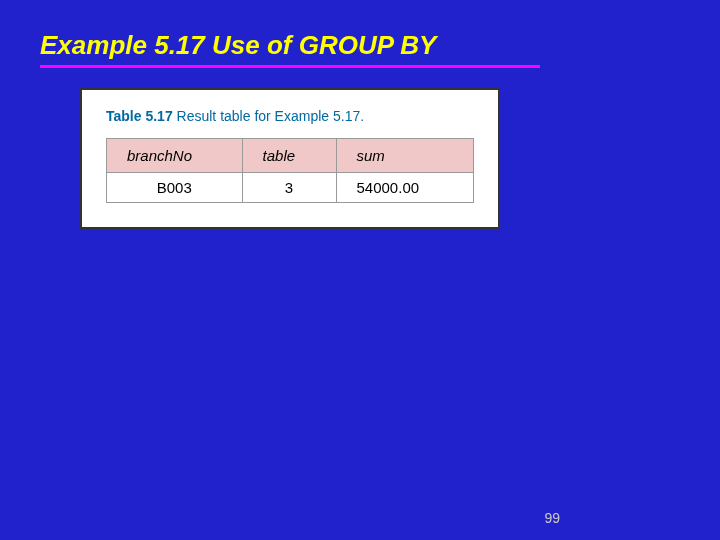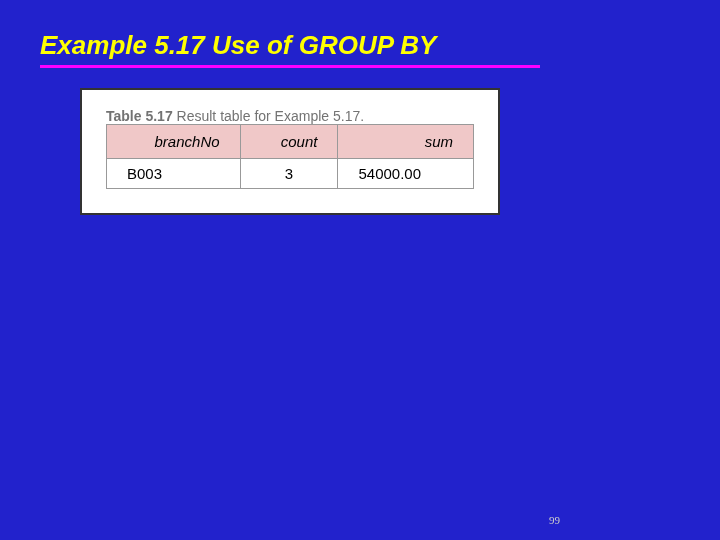--- a/index.html
+++ b/index.html
@@ -49,65 +49,65 @@
 
     .table-box {
       background-color: white;
       border: 2px solid #333;
       padding: 18px 24px 24px 24px;
       min-width: 420px;
     }
 
     .table-caption {
       font-size: 14px;
-      color: #737373;
+      color: #0369a1;
+      margin-bottom: 14px;
     }
 
     .table-caption strong {
       font-size: 14px;
     }
 
     .data-table {
       border-collapse: collapse;
       width: 100%;
       font-size: 15px;
       color: #000;
     }
 
     .data-table th {
       background-color: #f0c8c8;
       border: 1px solid #999;
       padding: 8px 20px;
-      text-align: right;
+      text-align: left;
       font-weight: normal;
       font-style: italic;
     }
 
     .data-table td {
       border: 1px solid #999;
       padding: 6px 20px;
-      text-align: left;
+      text-align: center;
     }
 
     .data-table td.num {
       text-align: left;
       padding-right: 24px;
     }
 
     .data-table td.center-num {
       text-align: center;
     }
 
     .page-number {
       position: absolute;
       bottom: 14px;
       right: 20px;
       color: #cccccc;
-      font-size: 11px;
-      font-family: Liberation Serif, serif;
+      font-size: 14px;
     }
   </style>
 </head>
 <body>
 
 <div class="slide-container">
 
   <div class="title-area">
     <span class="title-text">Example 5.17  Use of GROUP BY</span>
     <div class="title-underline"></div>
@@ -117,21 +117,21 @@
     <div class="table-box">
 
       <div class="table-caption">
         <strong>Table 5.17</strong><span>  Result table for Example 5.17.</span>
       </div>
 
       <table class="data-table">
         <thead>
           <tr>
             <th>branchNo</th>
-            <th>count</th>
+            <th>table</th>
             <th>sum</th>
           </tr>
         </thead>
         <tbody id="table-body">
         <tr>
               <td>B003</td>
               <td class="center-num">3</td>
               <td class="num">54000.00</td>
             </tr>
           </tbody>

